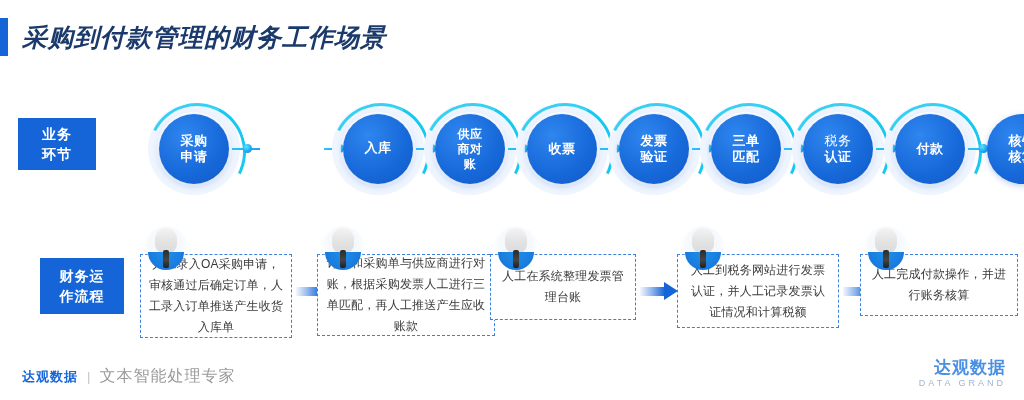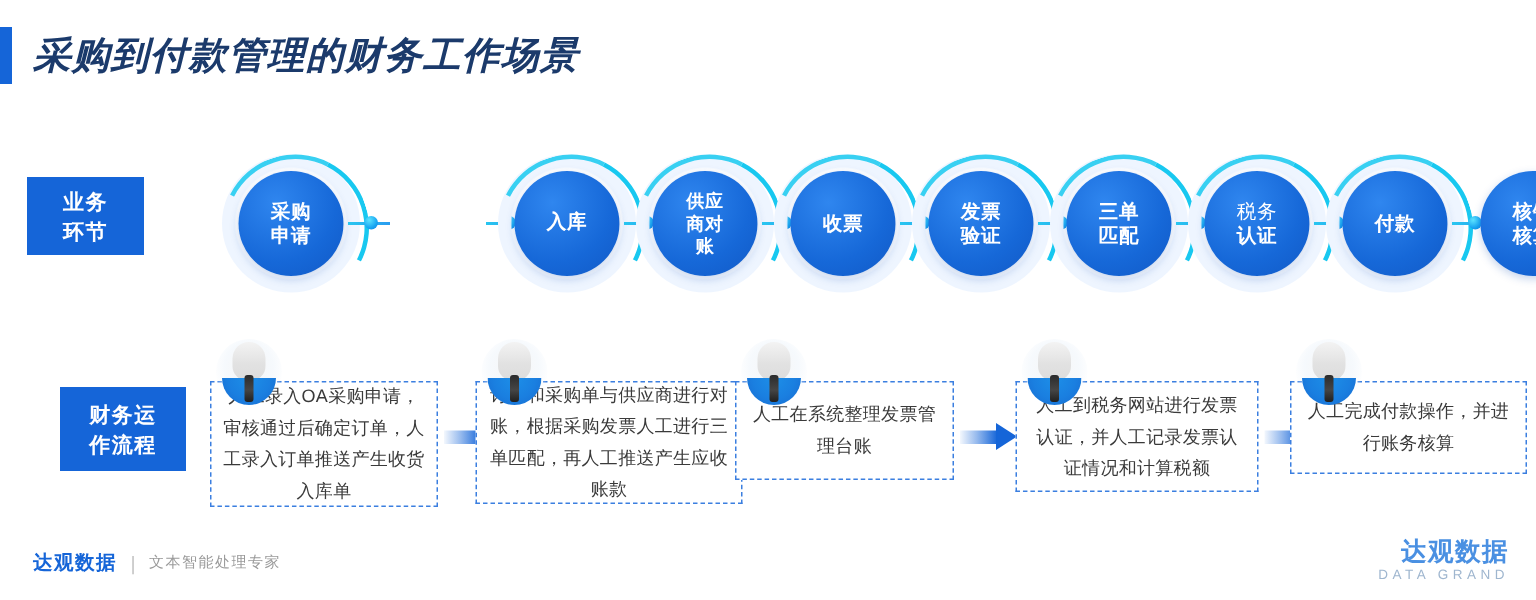--- a/index.html
+++ b/index.html
@@ -106,21 +106,21 @@
   .arrow .head{
     position:absolute;left:24px;top:0;width:0;height:0;
     border-top:9px solid transparent;border-bottom:9px solid transparent;
     border-left:14px solid #1565d8;
   }
 
   
   .footer-left{position:absolute;left:22px;top:366px;display:flex;align-items:center;}
   .footer-left .brand{font-size:13px;font-weight:bold;color:#1565d8;letter-spacing:1px;}
   .footer-left .sep{margin:0 9px;color:#c4c4c4;font-size:13px;}
-  .footer-left .slogan{font-size:10px;color:#9a9a9a;letter-spacing:1px;}
+  .footer-left .slogan{font-size:16px;color:#9a9a9a;letter-spacing:1px;}
   .footer-logo{position:absolute;right:18px;top:358px;text-align:right;}
   .footer-logo .cn{font-size:17px;font-weight:bold;color:#4a90e2;letter-spacing:1px;line-height:19px;}
   .footer-logo .en{font-size:9px;color:#9fb6cf;letter-spacing:3px;line-height:13px;}
 </style>
 </head>
 <body>
 
 <div class="page">
 
   <div class="title-wrap">

